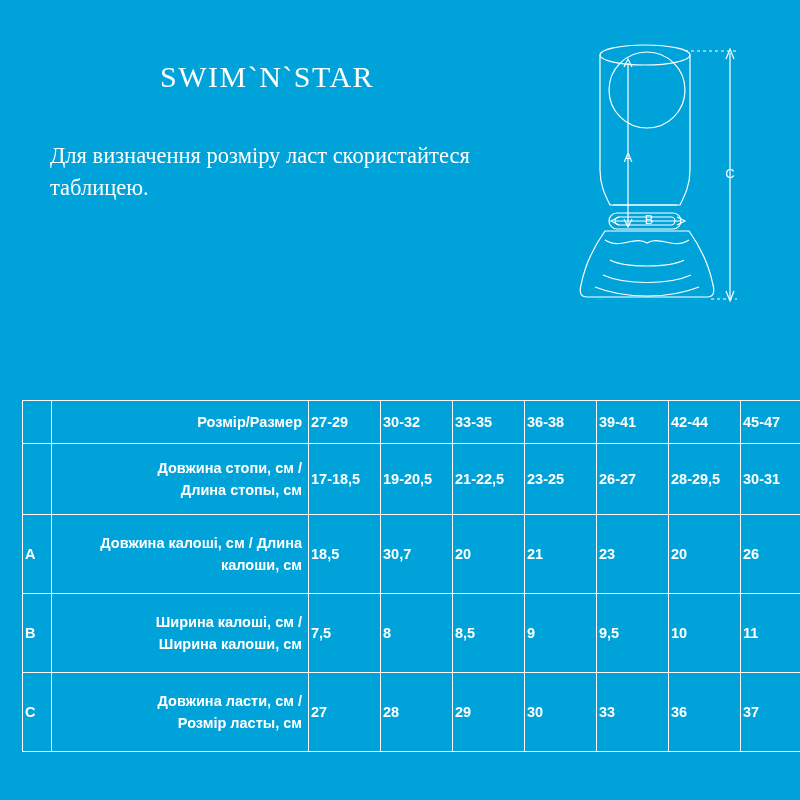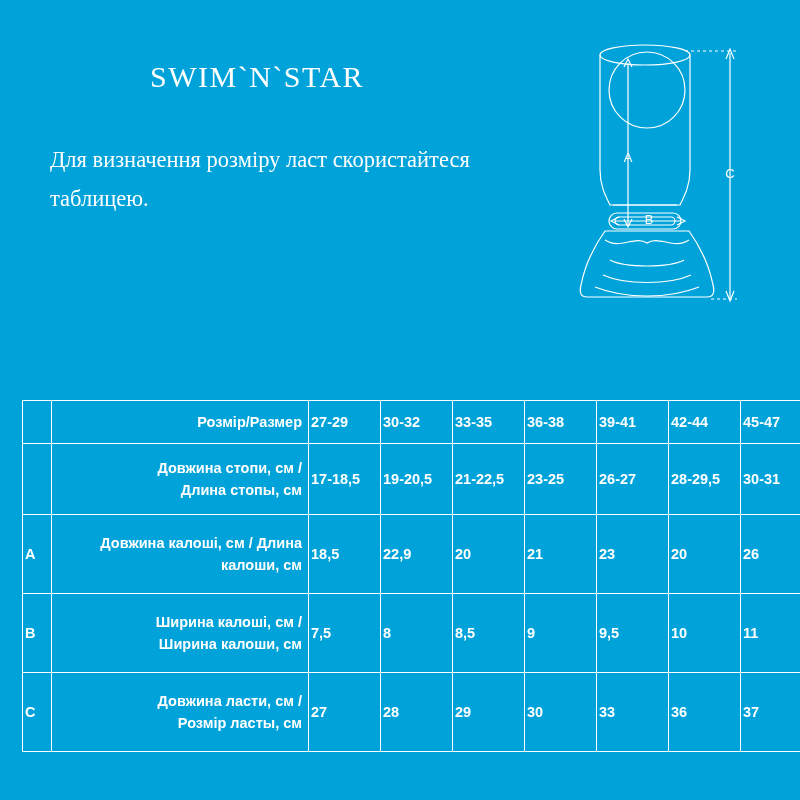--- a/index.html
+++ b/index.html
@@ -17,37 +17,37 @@
   }
   .page {
     position: relative;
     width: 800px;
     height: 800px;
   }
 
   
   .brand {
     position: absolute;
-    left: 150px;
+    left: 160px;
     top: 60px;
     font-family: "Liberation Serif", serif;
     font-size: 30px;
     letter-spacing: 1.5px;
     color: #ffffff;
     white-space: nowrap;
   }
 
   
   .intro {
     position: absolute;
     left: 50px;
     top: 140px;
     width: 420px;
     font-size: 22.5px;
-    line-height: 39px;
+    line-height: 32px;
     color: #ffffff;
   }
   .intro p {
     margin: 0 0 34px 0;
   }
 
   
   .diagram {
     position: absolute;
     left: 525px;
@@ -185,21 +185,21 @@
         <td class="c-val">30-31</td>
       </tr>
 
       <tr class="body-row">
         <td class="c-letter">A</td>
         <td class="c-label">
           <span>Довжина калоші, см / Длина</span><br>
           <span>калоши, см</span>
         </td>
         <td class="c-val">18,5</td>
-        <td class="c-val">22,9</td>
+        <td class="c-val">30,7</td>
         <td class="c-val">20</td>
         <td class="c-val">21</td>
         <td class="c-val">23</td>
         <td class="c-val">20</td>
         <td class="c-val">26</td>
       </tr>
 
       <tr class="body-row">
         <td class="c-letter">B</td>
         <td class="c-label">

